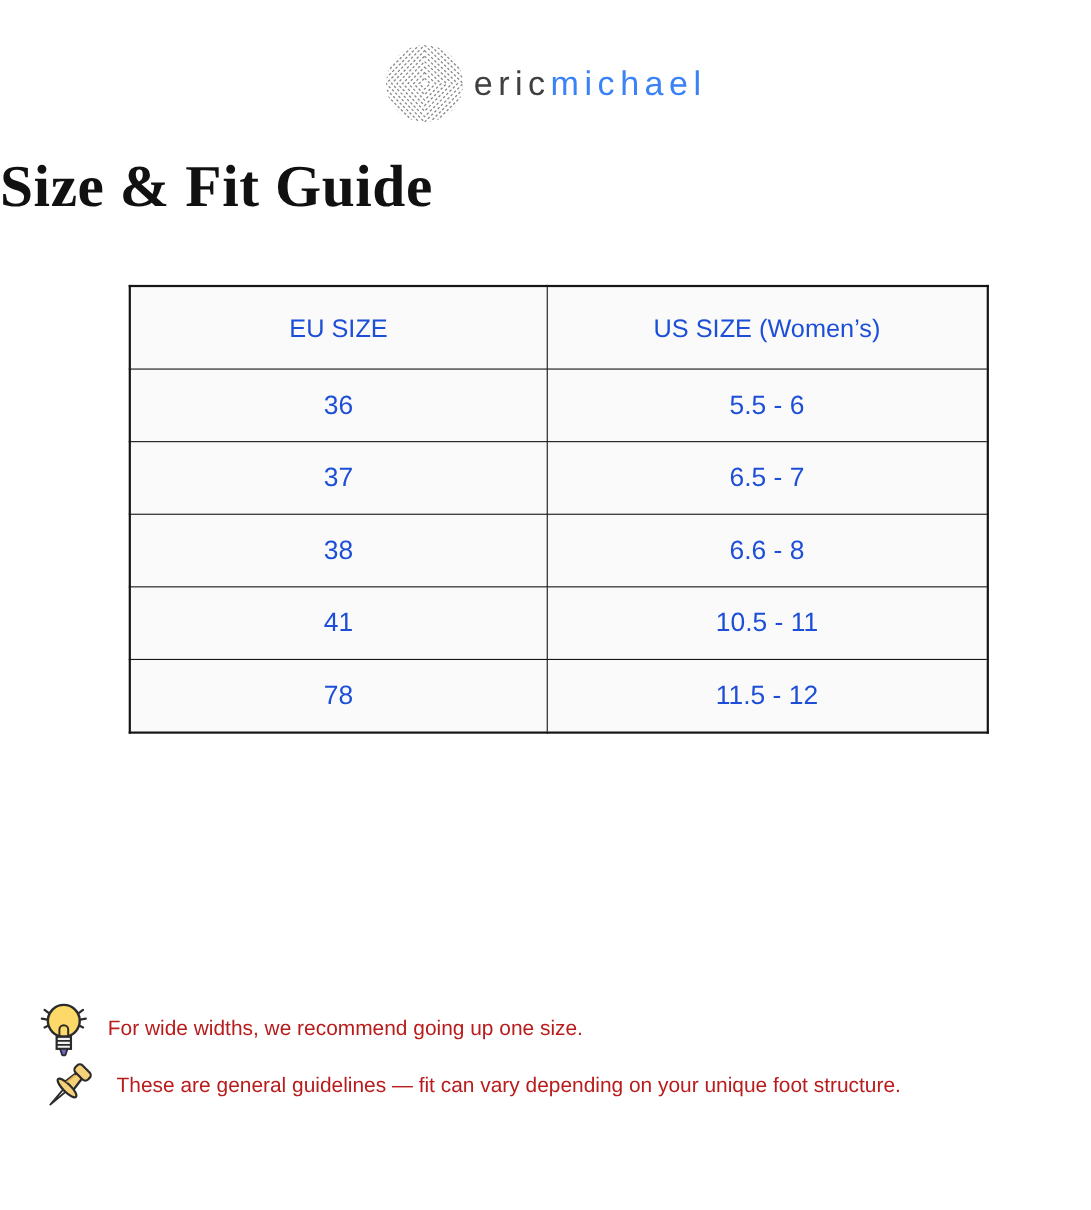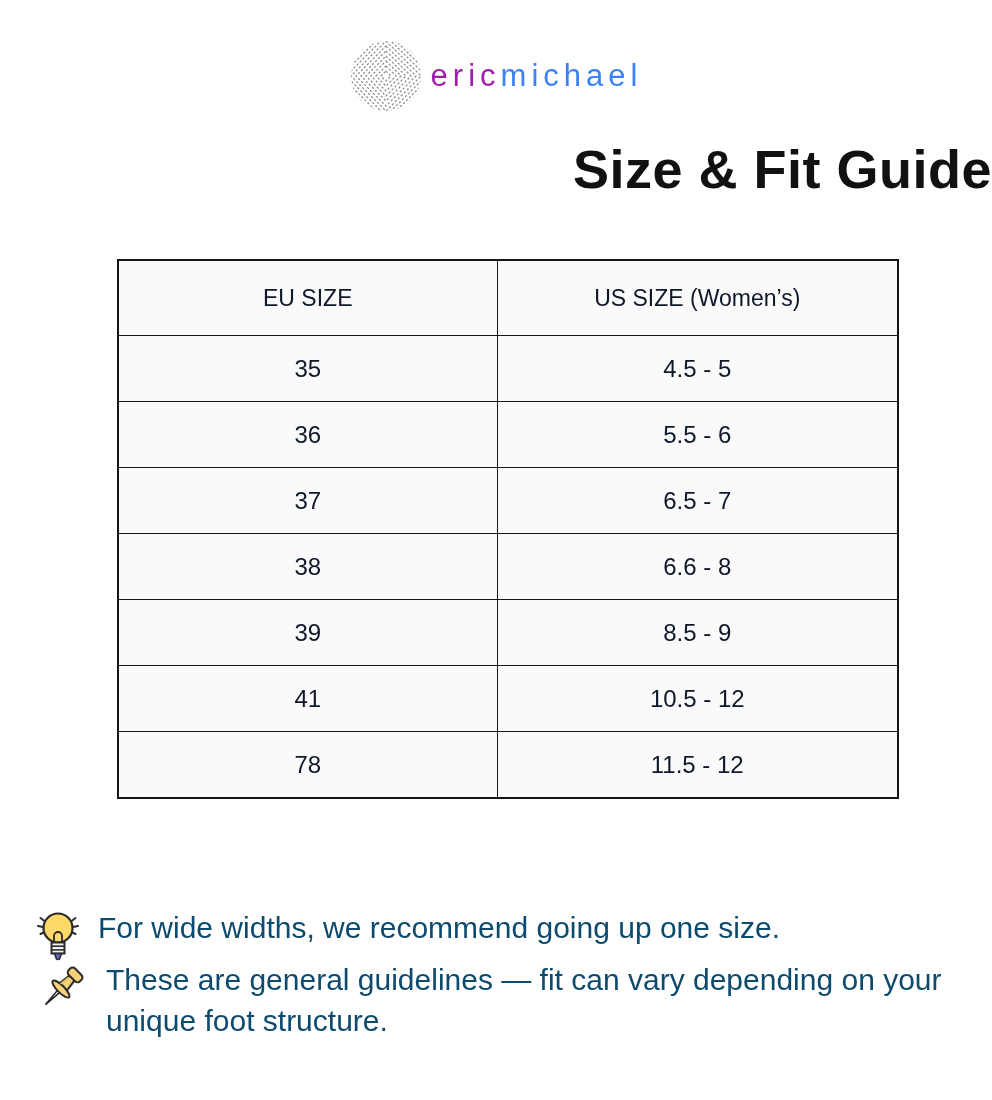--- a/index.html
+++ b/index.html
@@ -8,47 +8,47 @@
     font-family:"Liberation Sans", sans-serif; overflow:hidden;
   }
 
   
   .logo-row {
     position:absolute; top:40px; left:0; width:100%;
     display:flex; justify-content:center; align-items:center; gap:9px;
   }
   .logo-mark svg { display:block; }
   .logo-text { font-size:31px; letter-spacing:5px; white-space:nowrap; }
-  .brand-first  { color:#a21caf; font-weight:500; }
+  .brand-first  { color:#404040; font-weight:500; }
   .brand-second { color:#3b82f6; font-weight:400; }
 
   
   .page-title {
     position:absolute; top:138px; left:0; width:100%;
-    text-align:right; font-size:54px; font-weight:700; color:#111;
-    letter-spacing:0.5px; margin:0;
+    text-align:left; font-size:54px; font-weight:700; color:#111;
+    letter-spacing:0.5px; margin:0;font-family:Liberation Serif, serif;
   }
 
   
   .size-table {
     position:absolute; left:117px; top:259px; width:780px;
     border-collapse:collapse; table-layout:fixed;
     background:#fafafa; border:2px solid #151515;
   }
   .size-table th, .size-table td {
     border:1.5px solid #151515; text-align:center; vertical-align:middle;
-    color:#0f172a; padding:0;
+    color:#1d4ed8; padding:0;
   }
   .size-table th { height:74px; font-size:23px; font-weight:500; }
   .size-table td { height:65px; font-size:24px; font-weight:400; }
 
   
   .note {
-    position:absolute; left:34px; display:flex; align-items:flex-start; gap:16px;
-    color:#0c4a6e; font-size:30px; line-height:1.35;
+    position:absolute; left:34px; display:flex; align-items:center; gap:16px;
+    color:#b91c1c; font-size:19px; line-height:1.35;
   }
   .note-1 { top:908px; }
   .note-2 { top:960px; }
   .note-2 .note-text { width:856px; }
   .note-icon { flex:0 0 auto; }
   .note-icon svg { display:block; }
 </style>
 </head>
 <body>
 
@@ -88,42 +88,34 @@
         <col style="width:401px">
       </colgroup>
     <thead>
       <tr>
         <th>EU SIZE</th>
         <th>US SIZE (Women’s)</th>
       </tr>
     </thead>
     <tbody>
         <tr>
-          <td>35</td>
-          <td>4.5 - 5</td>
-        </tr>
-        <tr>
           <td>36</td>
           <td>5.5 - 6</td>
         </tr>
         <tr>
           <td>37</td>
           <td>6.5 - 7</td>
         </tr>
         <tr>
           <td>38</td>
           <td>6.6 - 8</td>
         </tr>
         <tr>
-          <td>39</td>
-          <td>8.5 - 9</td>
-        </tr>
-        <tr>
           <td>41</td>
-          <td>10.5 - 12</td>
+          <td>10.5 - 11</td>
         </tr>
         <tr>
           <td>78</td>
           <td>11.5 - 12</td>
         </tr>
       </tbody>
   </table>
 
   <div class="note note-1">
     <span class="note-icon">

